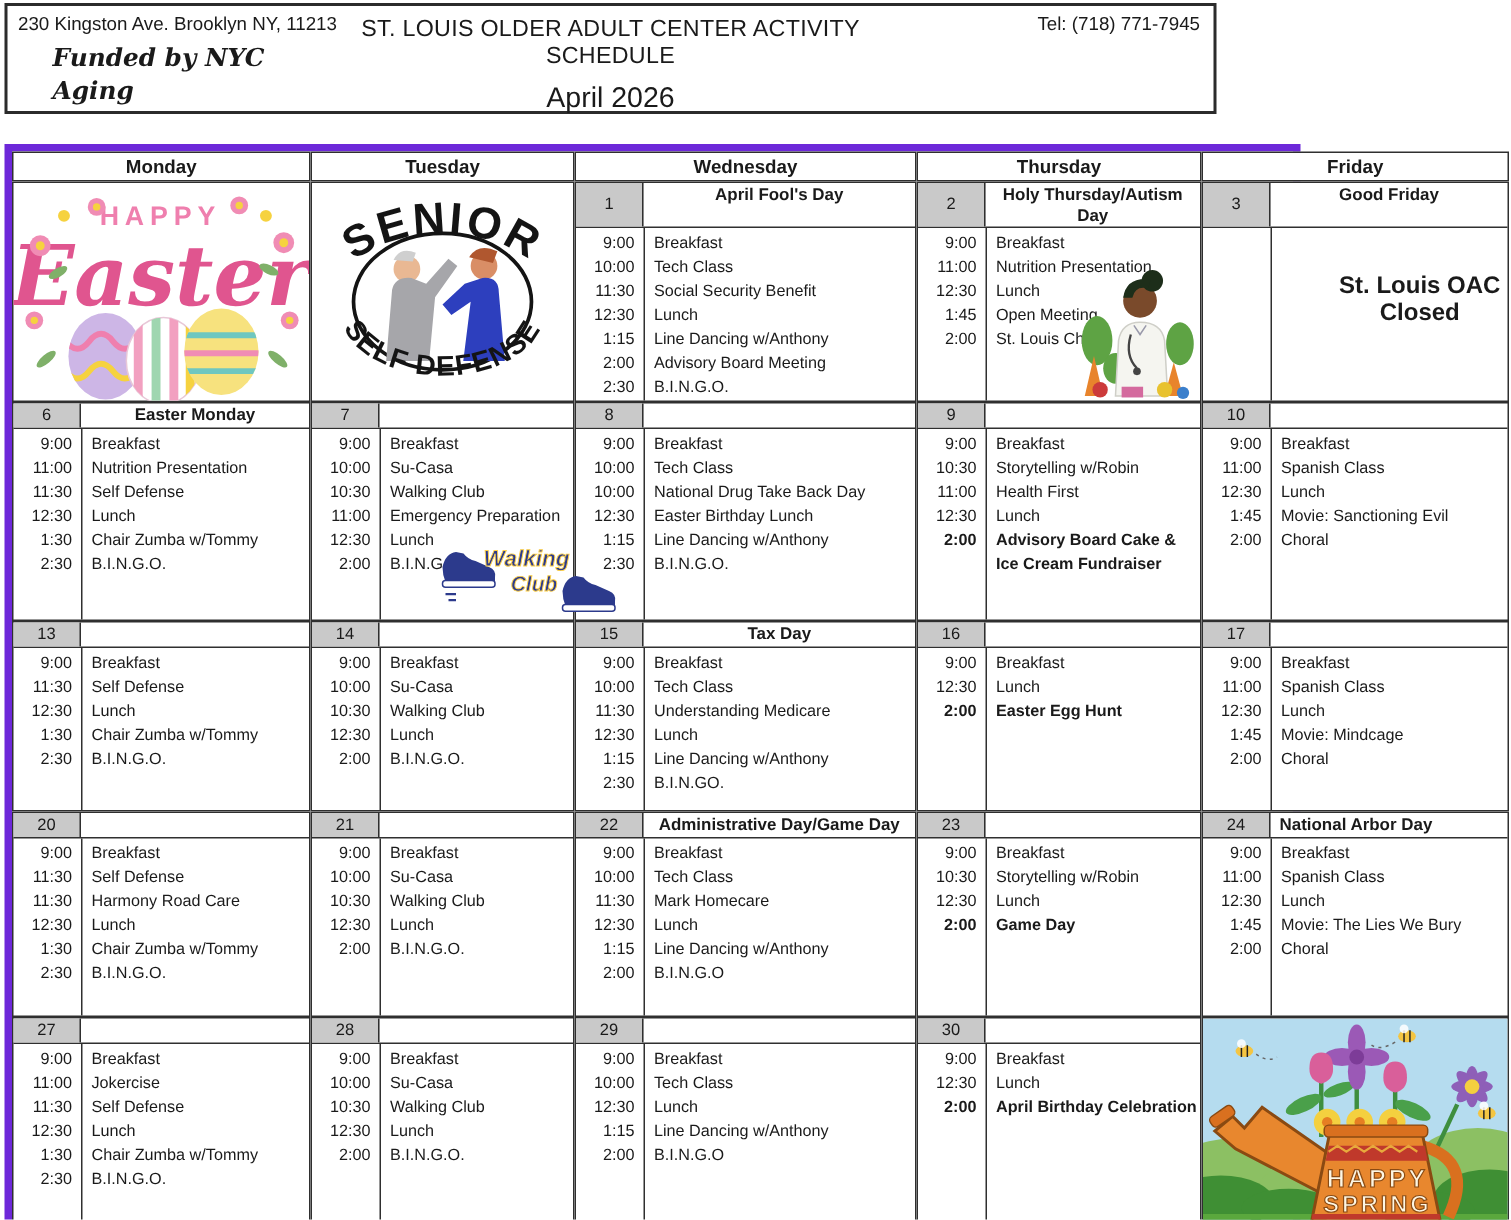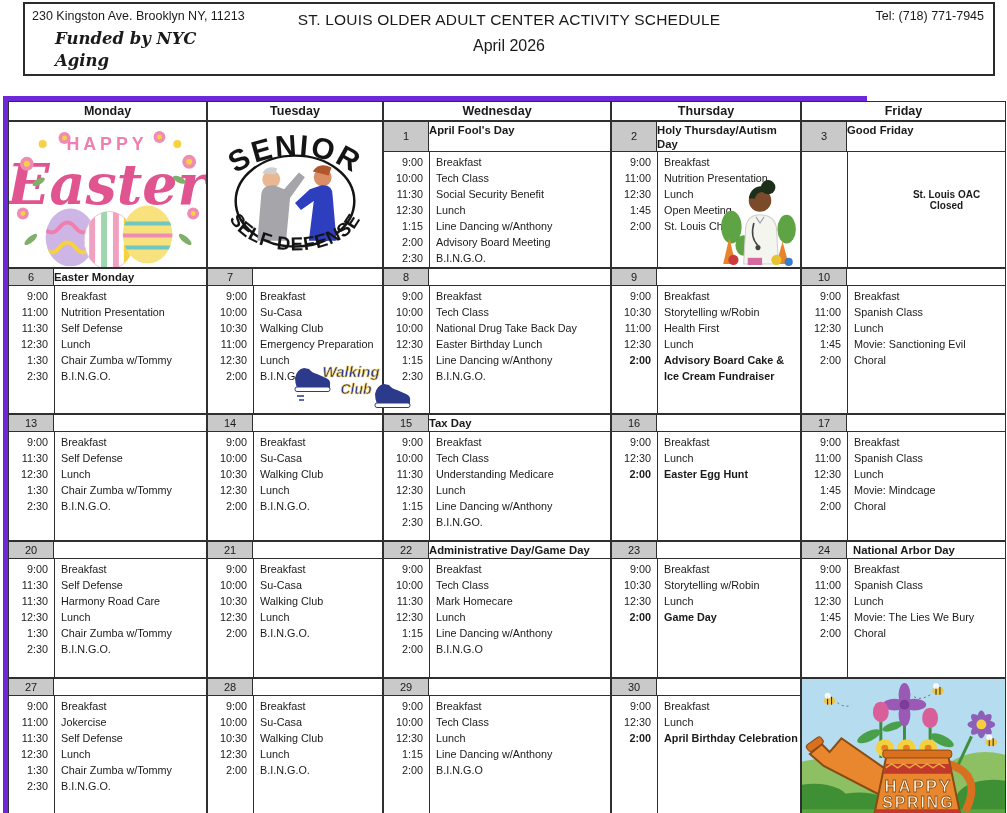--- a/index.html
+++ b/index.html
@@ -2,62 +2,62 @@
 <html><head>
 <meta charset="utf-8">
 <style>
   * { box-sizing: border-box; margin: 0; padding: 0; }
   html,body { width:1007px; height:813px; background:#fff; }
   body { font-family:"Liberation Sans", sans-serif; color:#1a1a1a; position:relative; }
 
   .page { position:absolute; inset:0; background:#fff; }
 
   
-  .header-box { position:absolute; left:3px; top:2px; width:972px; height:74px;
-                border:2px solid #2b2b2b; background:#fff;margin-left:20px; }
+  .header-box { position:absolute; left:3px; top:2px; width:808px; height:74px;
+                border:2px solid #2b2b2b; background:#fff; }
   .addr { position:absolute; left:7px; top:5px; font-size:12.5px; }
   .funded { position:absolute; left:30px; top:24px; font-family:"DejaVu Serif", serif;
             font-style:italic; font-weight:bold; font-size:16.5px; line-height:1.35;
             white-space:pre-line; }
   .title-wrap { position:absolute; left:230px; right:230px; top:7px; text-align:center; }
   .main-title { font-size:15.5px; letter-spacing:.2px; }
-  .month { font-size:16px; margin-top:8px; }
+  .month { font-size:19px; margin-top:8px; }
   .tel { position:absolute; right:9px; top:5px; font-size:12.5px; }
 
   
   .calendar { position:absolute; left:3px; top:96px; width:864px; border:5px solid #6d28d9; }
   .dayrow, .week { display:grid; grid-template-columns:199px 176px 228px 190px 205px; }
   .dayname { border:1px solid #2f2f2f; height:20px; font-weight:bold; font-size:12.5px;
              text-align:center; line-height:18px; background:#fff; }
   .week-0 { height:147px; } .week-1 { height:146px; } .week-2 { height:127px; }
   .week-3 { height:137px; } .week-4 { height:157px; }
 
   .cell { border:1px solid #2f2f2f; position:relative; background:#fff; }
   .day-cell { display:flex; flex-direction:column; }
 
   .date-row { display:flex; border-bottom:1px solid #2f2f2f; height:17px; flex:none; }
   .week-0 .date-row { height:30px; }
   .date-box { width:45px; flex:none; background:#c9c9c9; border-right:1px solid #2f2f2f;
               text-align:center; font-size:11px; line-height:16px; }
   .week-0 .date-box { line-height:28px; }
-  .date-title { flex:1; text-align:left; font-weight:bold; font-size:11.3px;
+  .date-title { flex:1; text-align:center; font-weight:bold; font-size:11.3px;
                 line-height:14px; padding-top:1px; }
   .date-title.left { text-align:left; padding-left:6px; }
 
   .events { flex:1; position:relative; padding-top:2px; }
   .events::before { content:""; position:absolute; left:45px; top:0; bottom:0; width:1px;
                     background:#2f2f2f; }
   .event-row { display:flex; font-size:10.8px; line-height:16px; }
   .event-row .time { width:45px; flex:none; text-align:right; padding-right:6px; }
   .event-row .activity { flex:1; padding-left:7px; padding-right:2px; }
   .event-row.bold { font-weight:bold; }
 
   .closed-note { position:absolute; left:45px; right:0; top:0; bottom:20px;
                  display:flex; align-items:center; justify-content:center;
-                 font-weight:bold; font-size:10px; white-space:pre-line; text-align:center;padding-left:41px; }
+                 font-weight:bold; font-size:16px; white-space:pre-line; text-align:center;padding-left:41px; }
 
   
   .image-cell svg { display:block; width:100%; height:100%; }
   .overlay { pointer-events:none;text-align:center; }
   .overlay svg { display:block; width:100%; height:100%; }
   .overlay-walking_club { position:absolute; right:-30px; bottom:1px; width:118px; height:56px; z-index:3; }
   .overlay-nutritionist { position:absolute; right:1px; bottom:1px; width:80px; height:88px; z-index:2; }
 </style>
 </head>
 <body>

